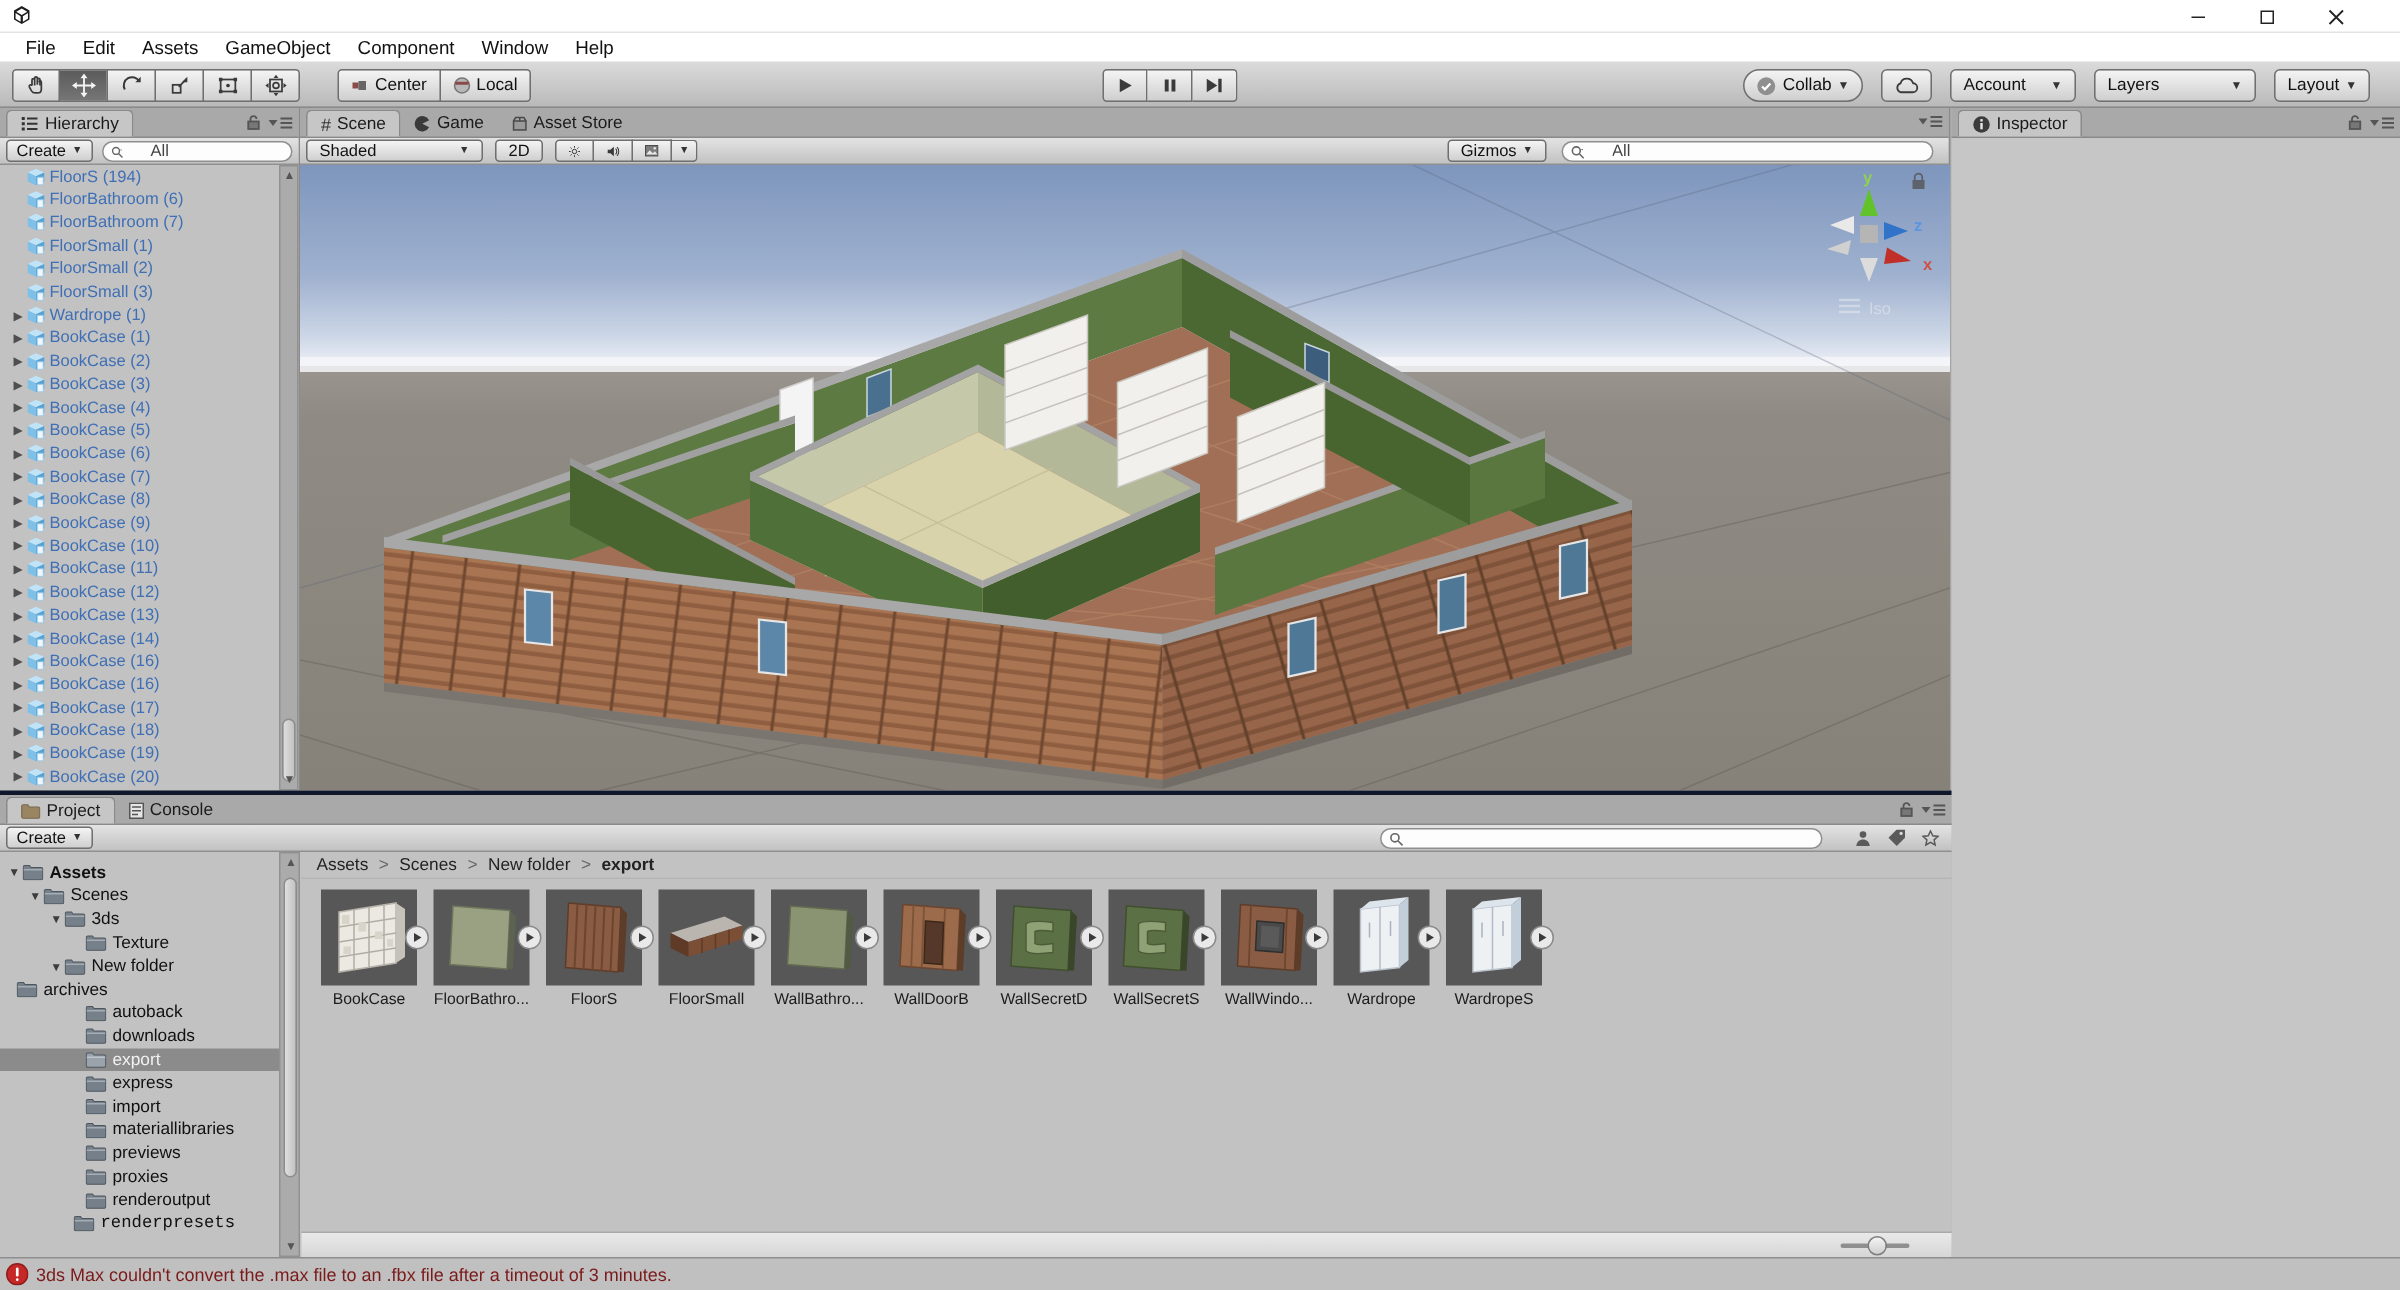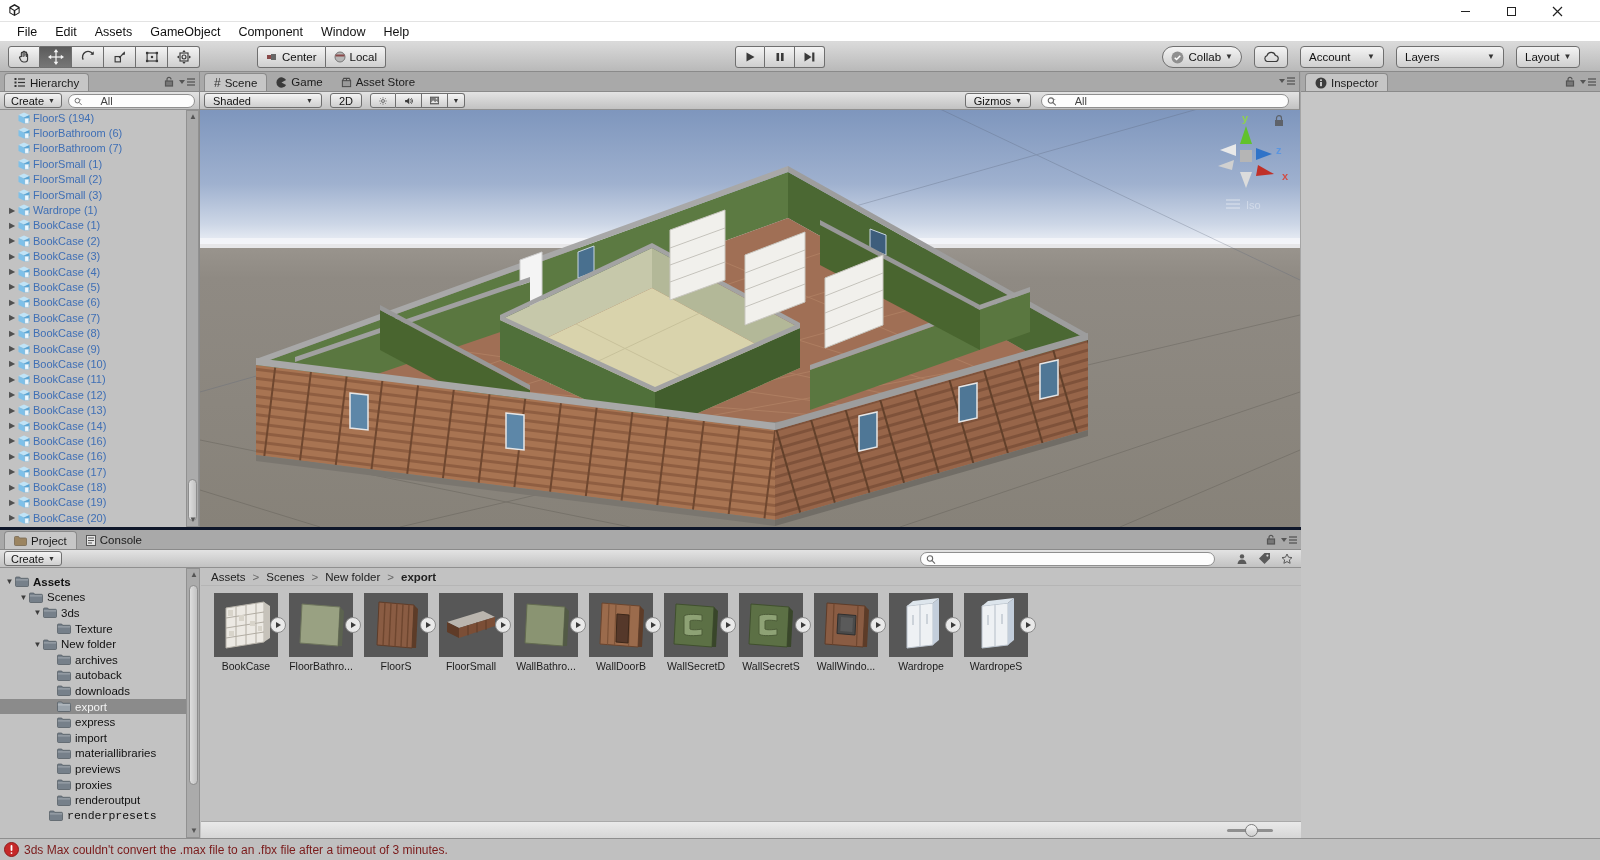--- a/index.html
+++ b/index.html
@@ -191,21 +191,21 @@
             <path d="M9 1l1.8 2.4H7.2z"></path>
             <path d="M9 17l-1.8-2.4h3.6z"></path>
             <path d="M1 9l2.4-1.8v3.6z"></path>
             <path d="M17 9l-2.4 1.8V7.2z"></path>
           </g>
         </svg>
     </div>
   </div>
 
   <div class="toolgroup" style="left:225px;">
-    <div class="pillbtn" style="border-radius:3px 0 0 3px;margin-left:32px;">
+    <div class="pillbtn" style="border-radius:3px 0 0 3px;">
       <svg width="12" height="12" viewBox="0 0 12 12">
           <rect x="1" y="4" width="4" height="4" fill="#8a4a4a"></rect>
           <rect x="5" y="3" width="5" height="6" fill="#666"></rect>
         </svg>
       <span>Center</span>
     </div>
     <div class="pillbtn" style="border-left:none; border-radius:0 3px 3px 0;">
       <svg width="12" height="12" viewBox="0 0 12 12">
           <circle cx="6" cy="6" r="5" fill="#b7b7b7" stroke="#777"></circle>
           <path d="M1.5 4.5h9" stroke="#8a4a4a" stroke-width="2"></path>
@@ -1043,21 +1043,21 @@
       <div class="t-row" style="padding-left: 32px;">
         <span class="t-exp">▼</span>
         <span style="display: flex;">
           <svg width="14" height="11" viewBox="0 0 14 11" style="flex:none;">
             <path d="M0.5 2a1 1 0 011-1h3.2l1 1.3h6.8a1 1 0 011 1v6.2a1 1 0 01-1 1h-11a1 1 0 01-1-1z" fill="#76808a" stroke="#4e565e" stroke-width="0.7"></path>
             <path d="M0.8 3.4h12.4v1H0.8z" fill="#ffffff" opacity="0.35"></path>
           </svg>
         </span>
         <span class="t-label">New folder</span>
       </div>
-      <div class="t-row" style="padding-left: 46px;">
+      <div class="t-row" style="">
         <span class="t-exp"></span>
         <span style="display: flex;">
           <svg width="14" height="11" viewBox="0 0 14 11" style="flex:none;">
             <path d="M0.5 2a1 1 0 011-1h3.2l1 1.3h6.8a1 1 0 011 1v6.2a1 1 0 01-1 1h-11a1 1 0 01-1-1z" fill="#76808a" stroke="#4e565e" stroke-width="0.7"></path>
             <path d="M0.8 3.4h12.4v1H0.8z" fill="#ffffff" opacity="0.35"></path>
           </svg>
         </span>
         <span class="t-label">archives</span>
       </div>
       <div class="t-row" style="padding-left: 46px;">

